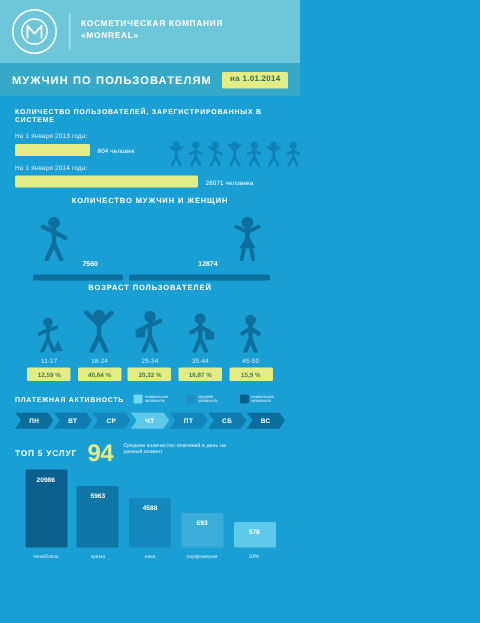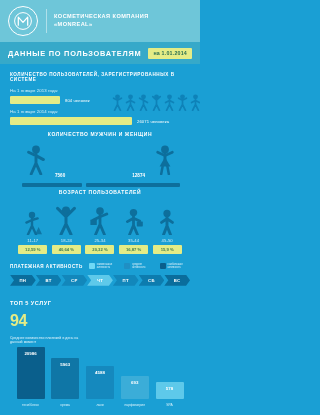--- a/index.html
+++ b/index.html
@@ -84,21 +84,21 @@
   .lgtx{color:#d6eff9;font-size:2.7px;line-height:1.25;letter-spacing:-.05px;max-width:23px;}
   .daywrap{display:flex;width:100%;}
   .chev{
     position:relative;height:11px;flex:1 1 0;
     display:flex;align-items:center;justify-content:center;
     color:#fff;font-size:4.3px;font-weight:bold;letter-spacing:.3px;
     clip-path:polygon(0 0, calc(100% - 4px) 0, 100% 50%, calc(100% - 4px) 100%, 0 100%, 4px 50%);
   }
 
   
-  .top5head{display:flex;align-items:flex-start;gap:7px;margin:9px 0 0 0;flex-direction:column;}
+  .top5head{display:flex;align-items:flex-start;gap:7px;margin:9px 0 0 0;}
   .top5t{color:#ffffff;font-size:5.6px;font-weight:bold;letter-spacing:.5px;padding-top:5px;white-space:nowrap;}
   .bignum{color:#e4ec86;font-size:16px;font-weight:bold;line-height:1;letter-spacing:-.4px;}
   .bigtx{color:#eaf7fd;font-size:3.5px;line-height:1.35;letter-spacing:.05px;max-width:78px;}
 
   .bars{display:flex;align-items:flex-end;justify-content:space-between;padding:0 4px;margin-top:4px;height:58px;}
   .bcol{display:flex;flex-direction:column;align-items:center;width:33px;}
   .bbox{
     width:28px;display:flex;align-items:flex-start;justify-content:center;
     color:#ffffff;font-size:4.4px;font-weight:bold;padding-top:4px;box-sizing:border-box;
     border-radius:1px;
@@ -118,21 +118,21 @@
       </svg>
     </div>
     <div class="logo-div"></div>
     <div class="brand">
       <div>КОСМЕТИЧЕСКАЯ КОМПАНИЯ</div>
       <div>«MONREAL»</div>
     </div>
   </div>
 
   <div class="titleband">
-    <div class="t">ДАННЫЕ ПО ПОЛЬЗОВАТЕЛЯМ</div>
+    <div class="t">МУЖЧИН ПО ПОЛЬЗОВАТЕЛЯМ</div>
     <div class="datechip">на 1.01.2014</div>
   </div>
 
   <div class="sec" style="position:relative;">
     <div class="sec-h">КОЛИЧЕСТВО ПОЛЬЗОВАТЕЛЕЙ, ЗАРЕГИСТРИРОВАННЫХ В СИСТЕМЕ</div>
 
     <div class="sub">На 1 января 2013 года:</div>
     <div class="barrow">
       <div class="ybar" style="width:50px;"></div>
       <div class="barval">804 человек</div>

